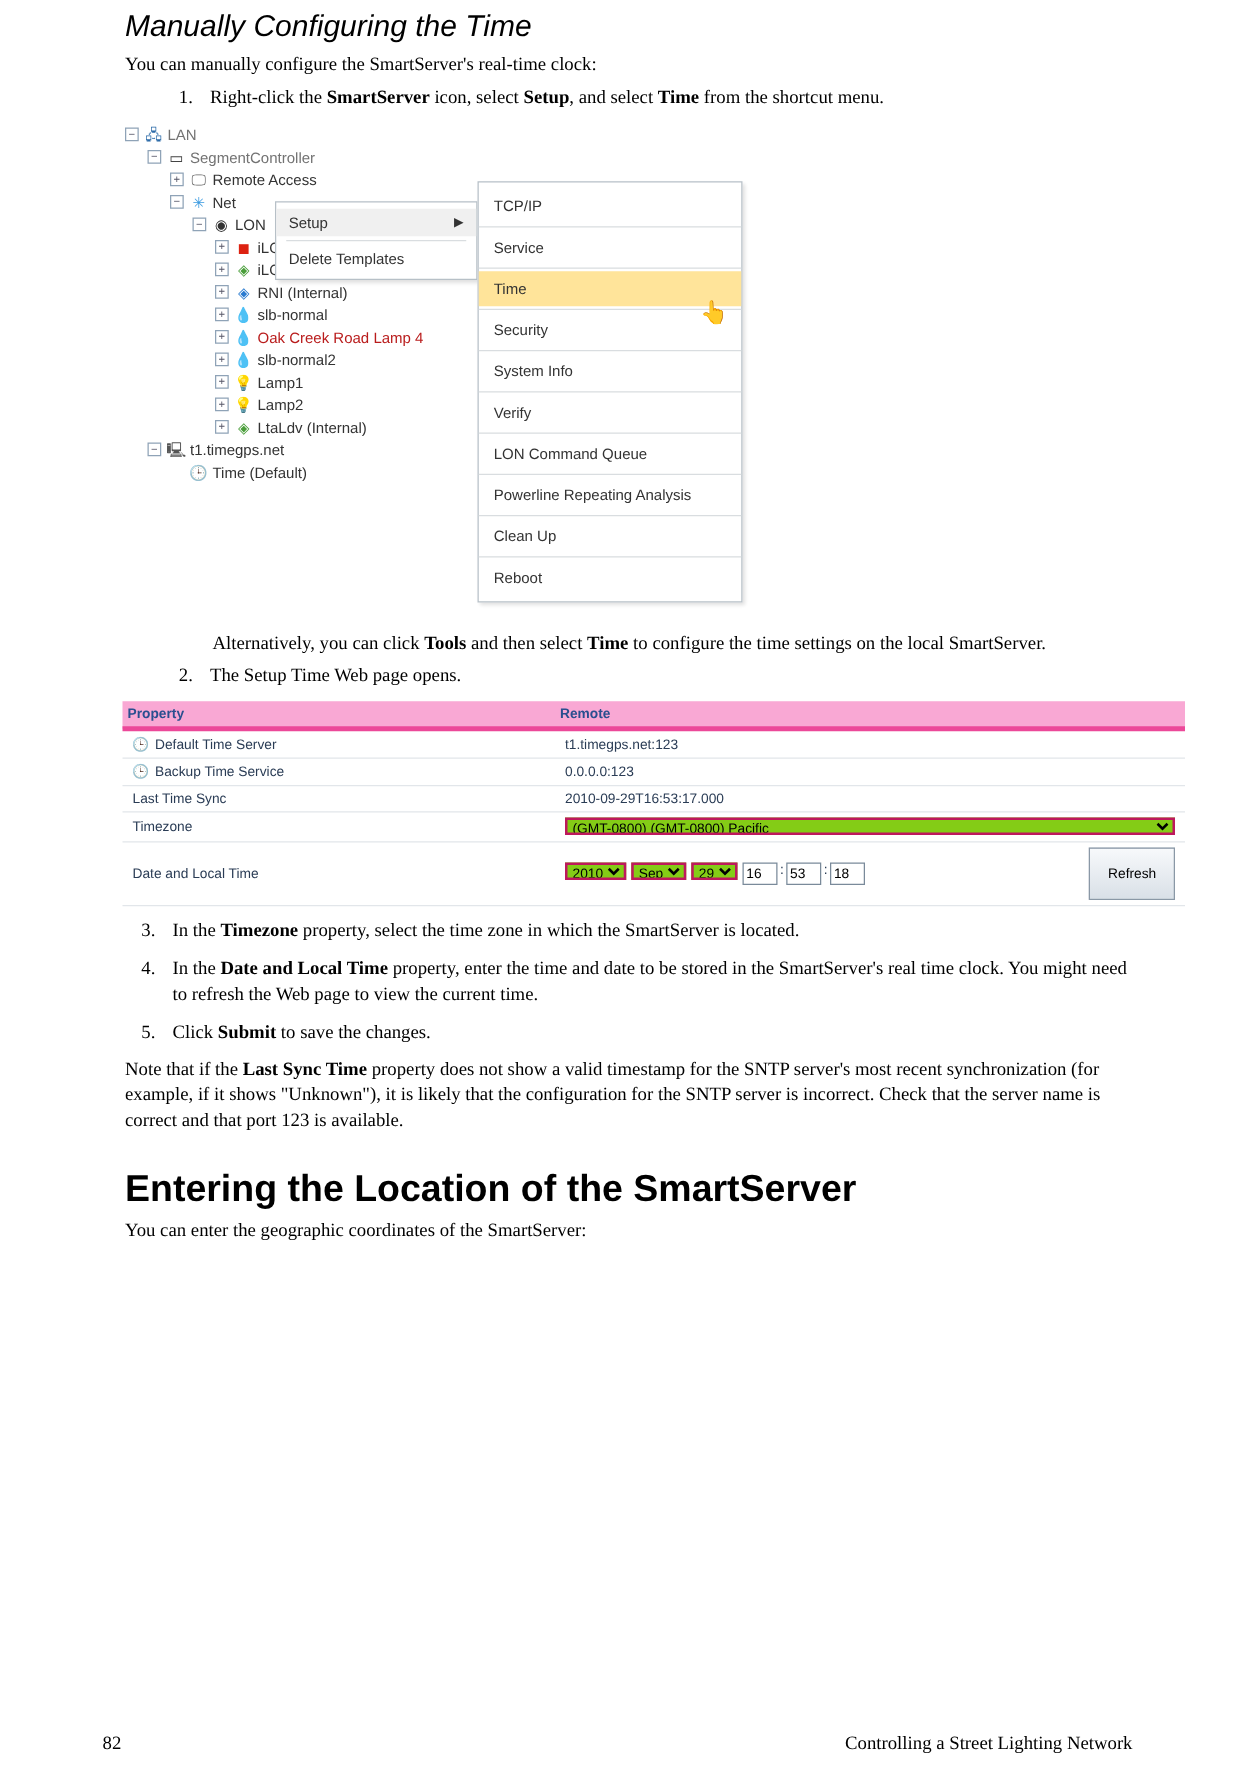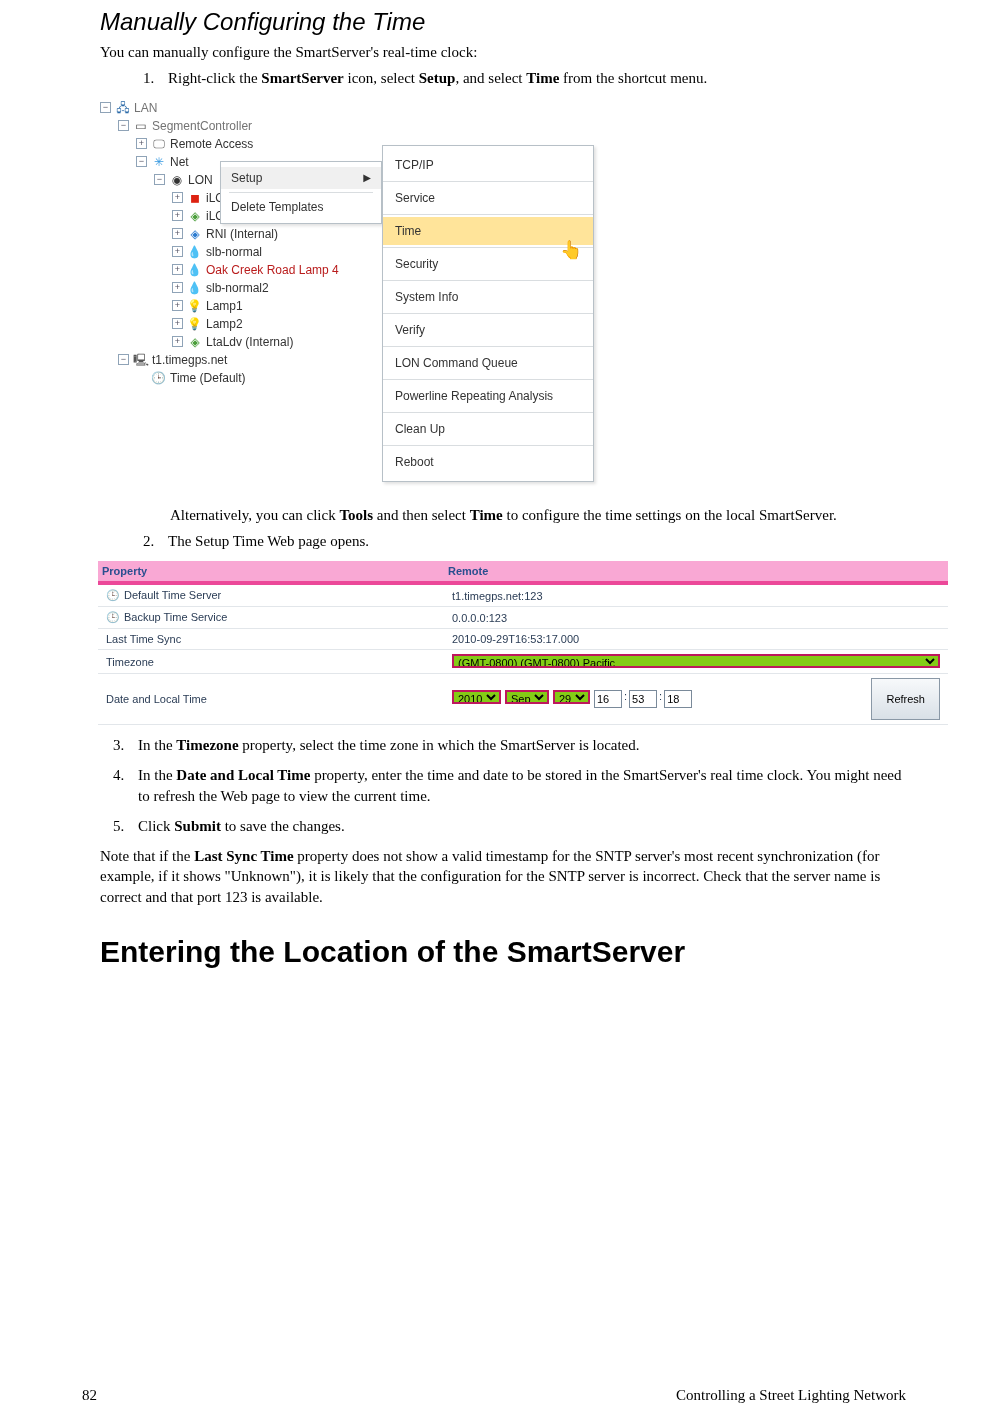--- a/index.html
+++ b/index.html
@@ -422,18 +422,19 @@
       <p><span>Click </span><span class="bold">Submit</span><span> to save the changes.</span></p>
     </li>
   </ol>
 
   <p>
     <span>Note that if the </span><span class="bold">Last Sync Time</span><span> property does not show a valid timestamp for the SNTP server's most recent synchronization (for example, if it shows "Unknown"), it is likely that the configuration for the SNTP server is incorrect.  Check that the server name is correct and that port 123 is available.</span>
   </p>
 
   <h1 class="section-heading">Entering the Location of the SmartServer</h1>
 
+  <p>You can enter the geographic coordinates of the SmartServer:</p>
 
   <div class="footer">
     <span>82</span>
     <span>Controlling a Street Lighting Network</span>
   </div>
 </div>
 
 </body></html>

